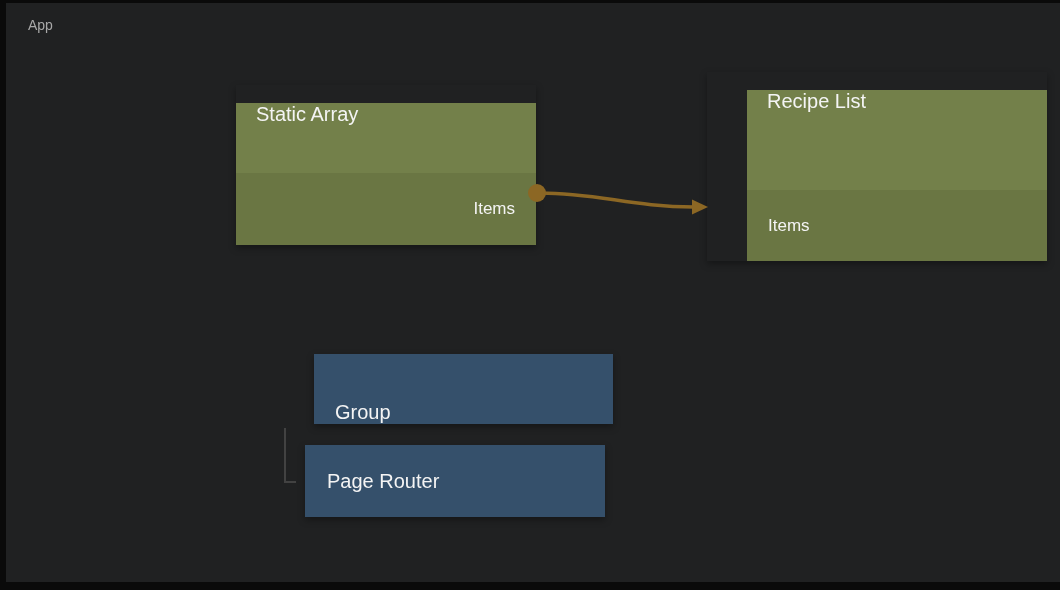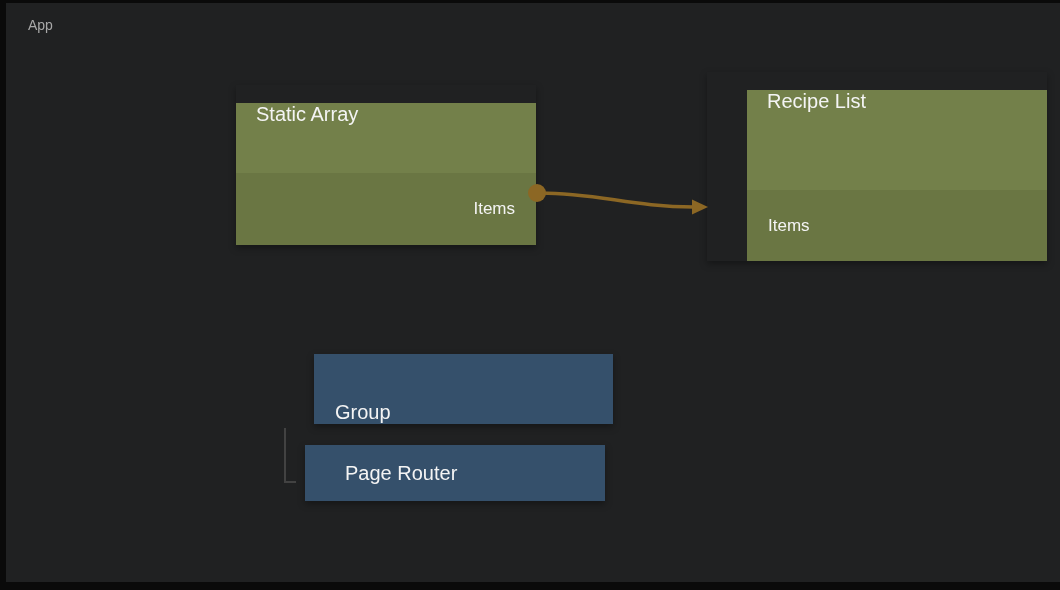--- a/index.html
+++ b/index.html
@@ -83,23 +83,23 @@
   #node-static-array .header { height: 70px; }
   #node-static-array .body   { height: 72px; }
 
   #node-recipe-list  { left: 707px; top: 72px;  width: 300px; padding-left: 40px; }
   #node-recipe-list .header { height: 100px; }
   #node-recipe-list .body   { height: 71px; }
 
   #node-group       { left: 266px; top: 354px; width: 299px; height: 70px;
                       display: flex; flex-direction: column; justify-content: flex-end;
                       padding: 0 21px; box-sizing: border-box; margin-left: 48px; }
-  #node-page-router { left: 305px; top: 445px; width: 300px; height: 56px;
+  #node-page-router { left: 305px; top: 445px; width: 300px; height: 72px;
                       display: flex; flex-direction: column; justify-content: center;
-                      padding: 0 40px; box-sizing: border-box; }
+                      padding: 0 22px; box-sizing: border-box; }
 
   .wires {
     position: absolute;
     left: 0; top: 0;
     width: 1060px;
     height: 590px;
     z-index: 3;
     pointer-events: none;
   }
   .wire-stroke { stroke: var(--wire, #8c6724); }

